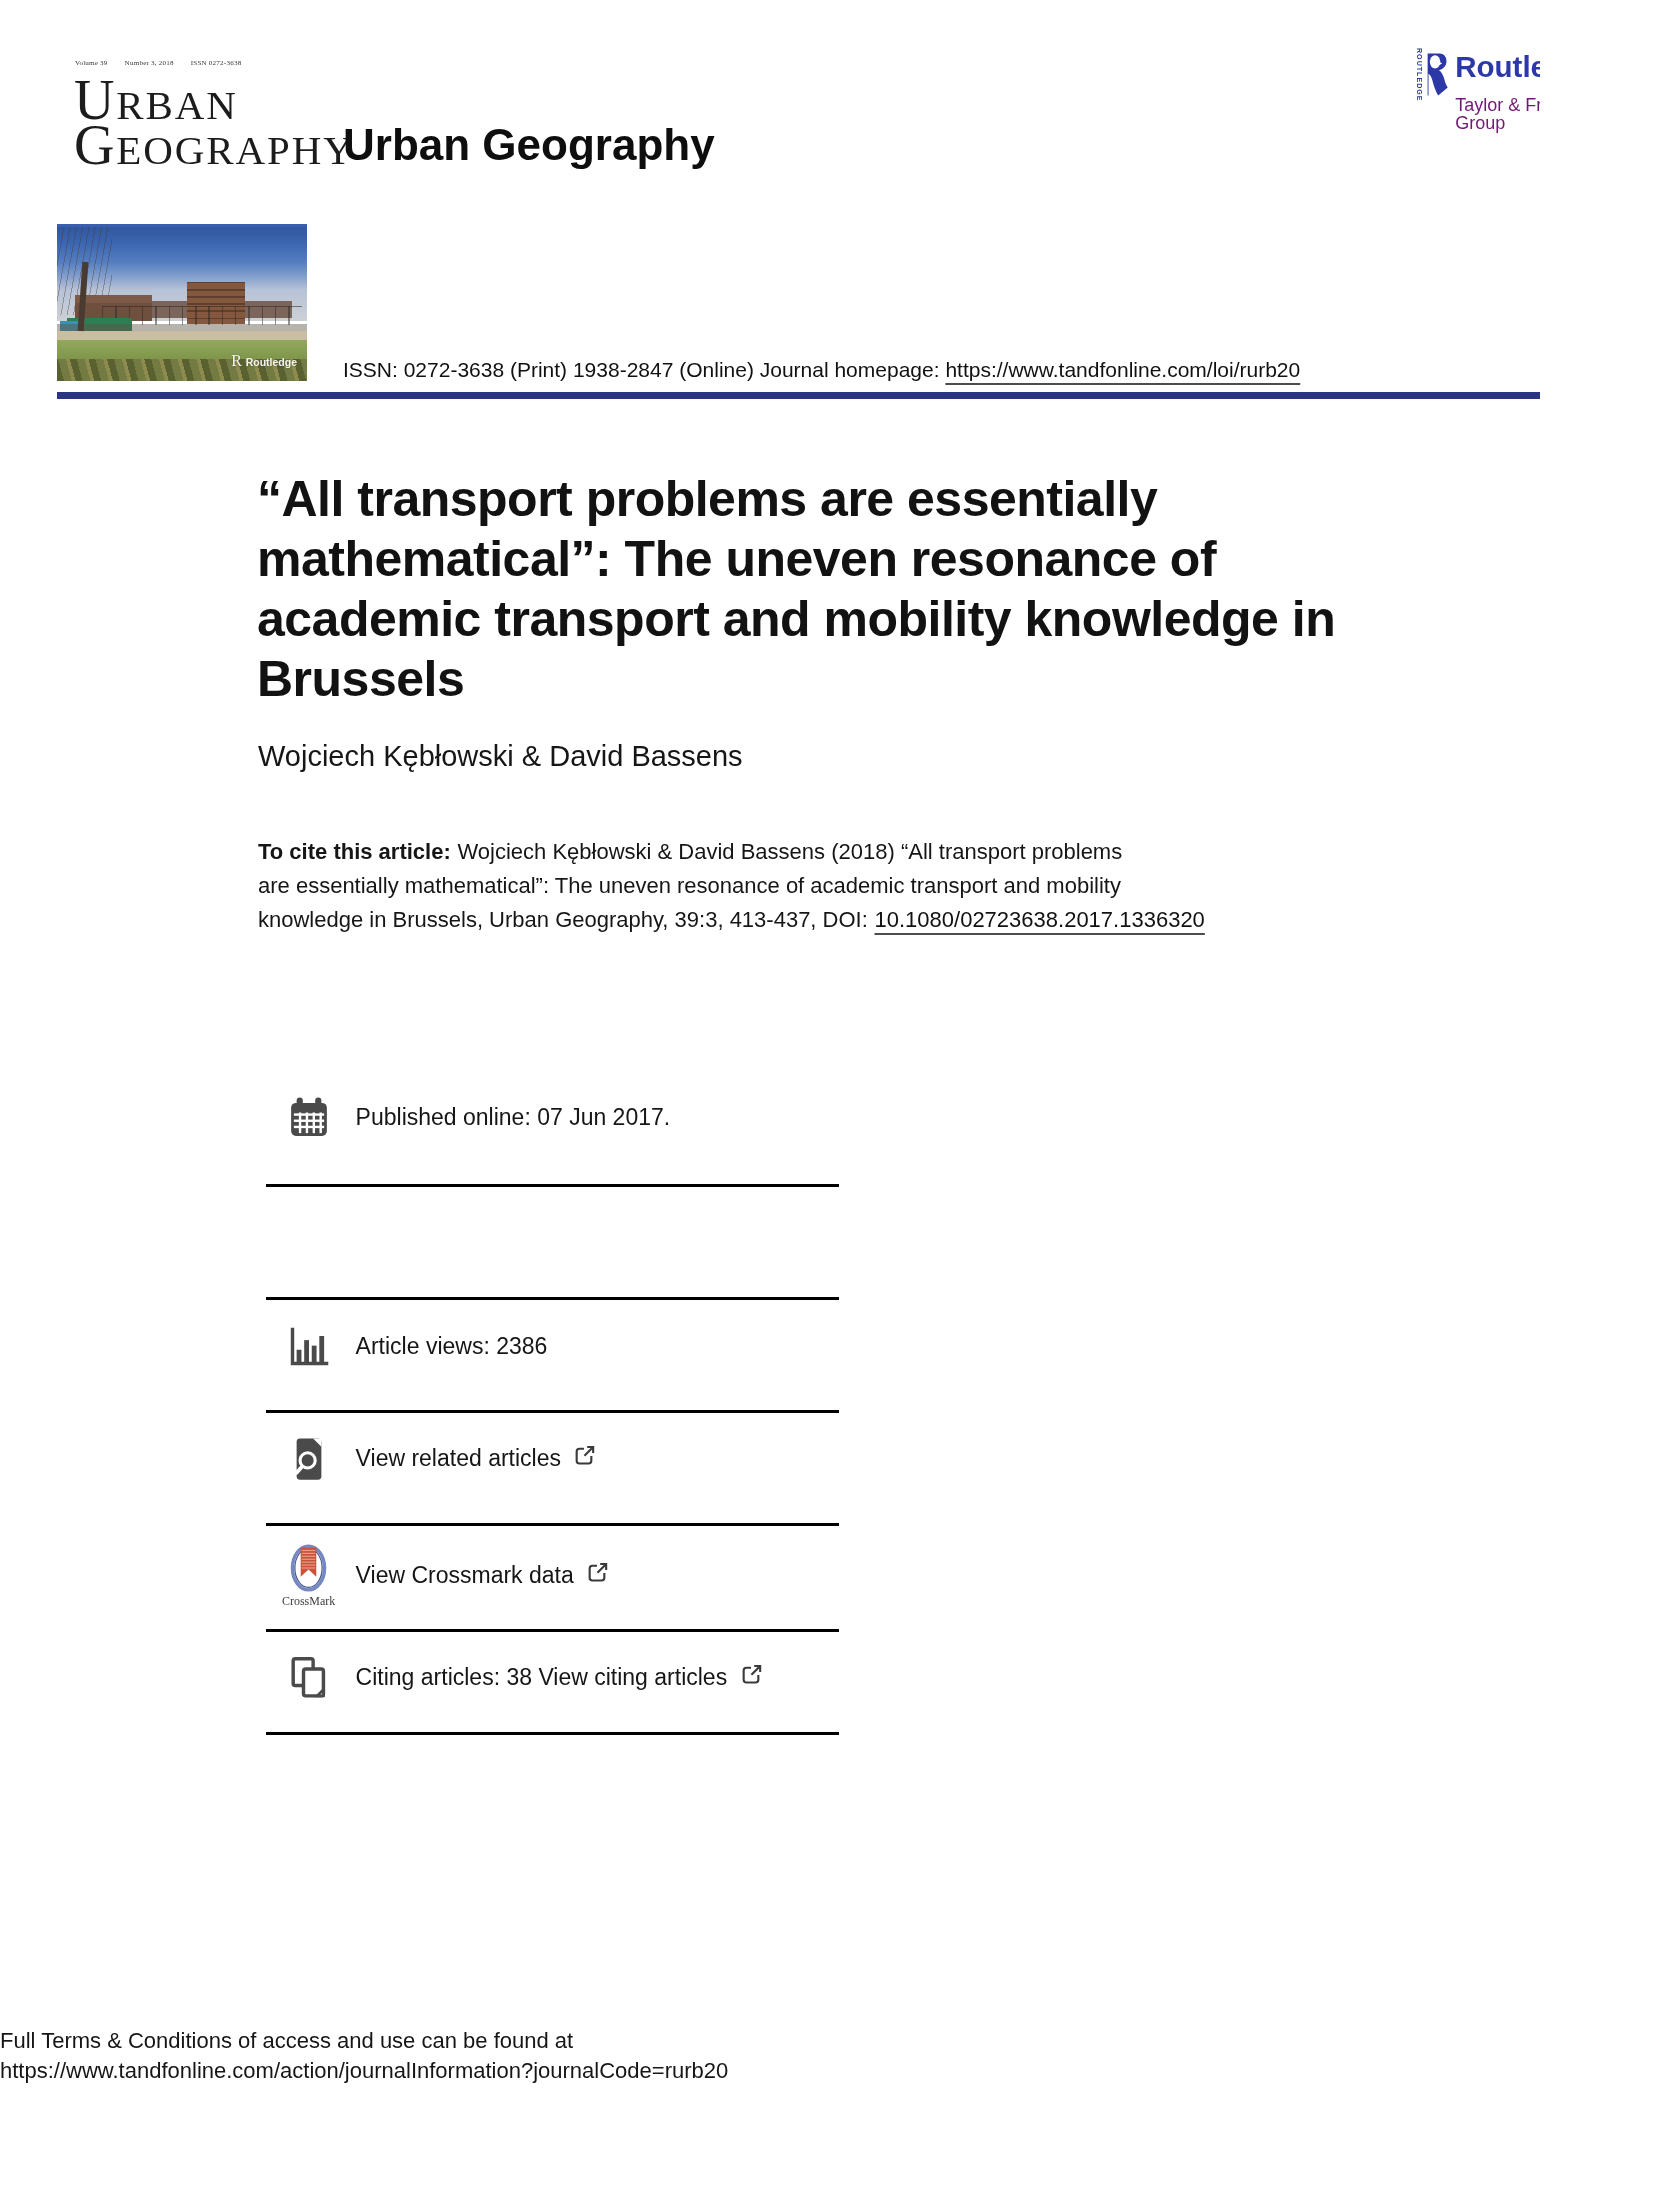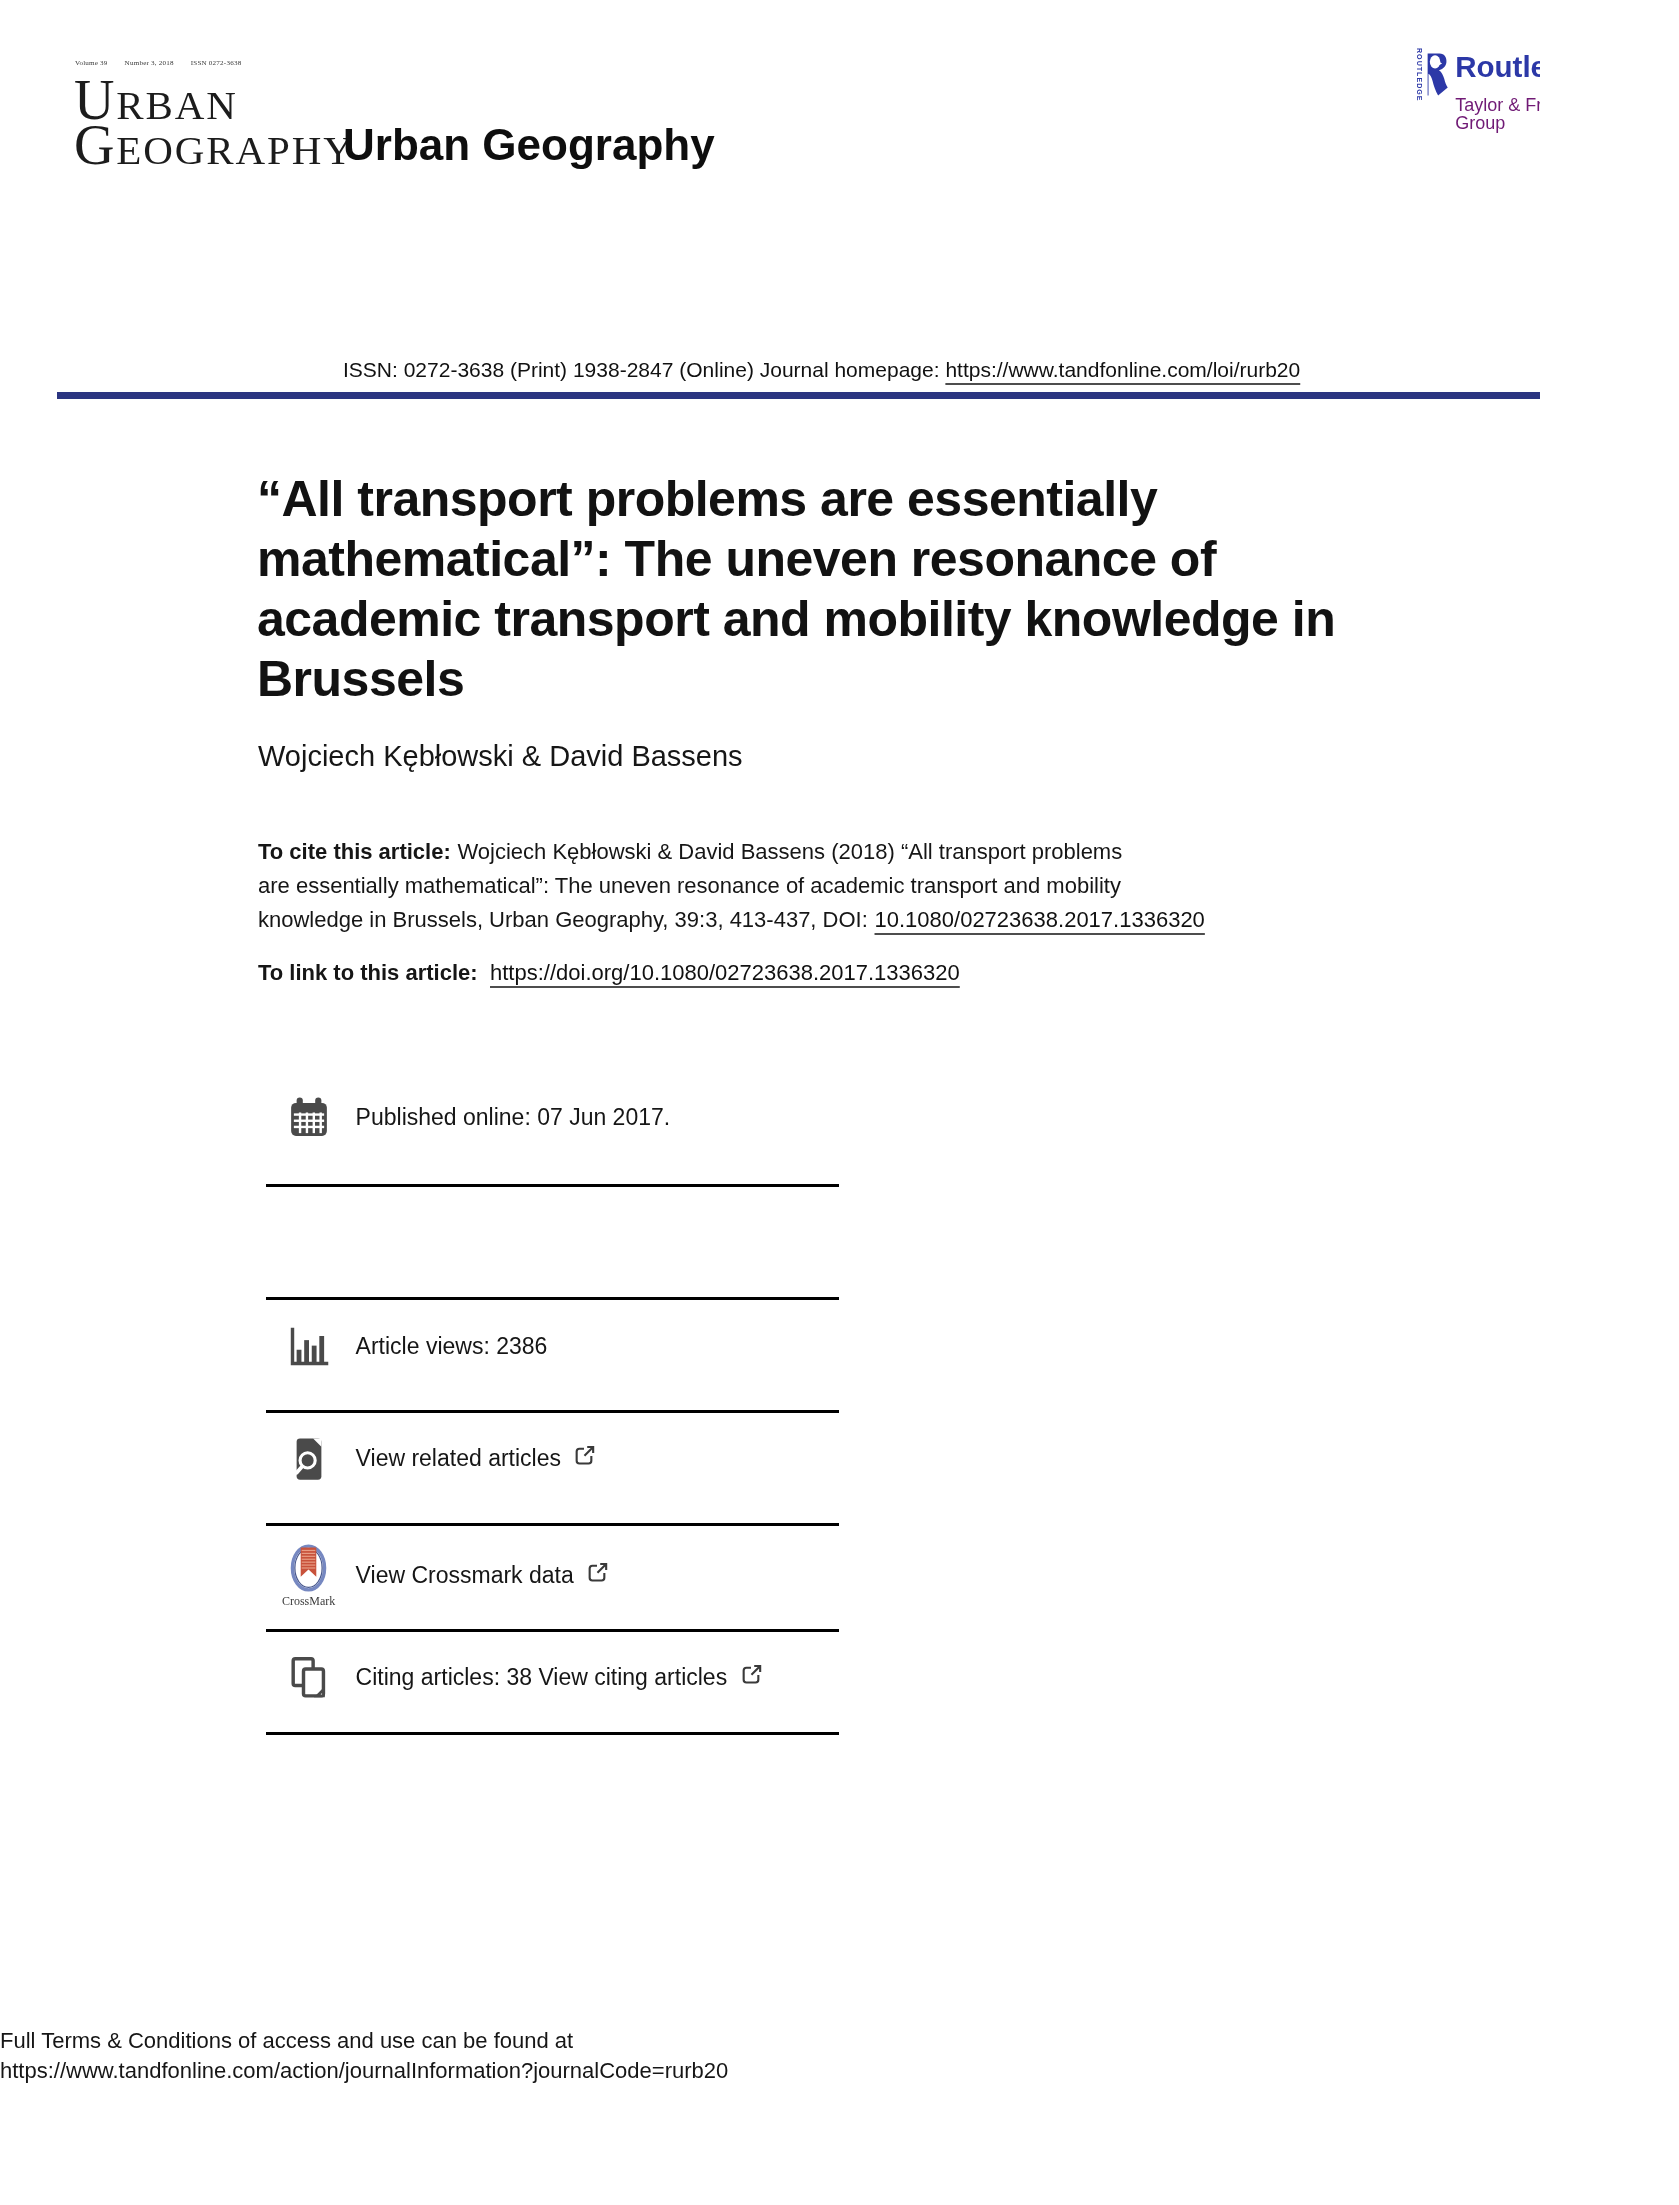--- a/index.html
+++ b/index.html
@@ -84,20 +84,37 @@
 <body>
 
 <div id="page">
 
   <div id="cover-meta">
     <span>Volume 39</span><span>Number 3, 2018</span><span>ISSN 0272-3638</span>
   </div>
   <div id="mast1" class="mast"><span class="mb">U</span><span class="ms">RBAN</span></div>
   <div id="mast2" class="mast"><span class="mb">G</span><span class="ms">EOGRAPHY</span></div>
 
+  <div id="cover-photo">
+    <div class="cp-sky"></div>
+    <div class="cp-tree"></div>
+    <div class="cp-bld-far"></div>
+    <div class="cp-bld-left"></div>
+    <div class="cp-bld-right"></div>
+    <div class="cp-trellis"></div>
+    <div class="cp-stall"></div>
+    <div class="cp-stall2"></div>
+    <div class="cp-crowd"></div>
+    <div class="cp-plaza"></div>
+    <div class="cp-grass"></div>
+    <div class="cp-bush"></div>
+    <div class="cp-trunk"></div>
+    <div class="cp-topline"></div>
+    <div class="cp-wm"><span class="wm-r">R</span><span>Routledge</span></div>
+  </div>
 
   <div id="tf-logo">
     <div id="tf-vertical">ROUTLEDGE</div>
     <svg width="28" height="55" viewBox="0 0 52 100" style="margin-left:1.9px;">
       <path fill="#2c38a7" d="M6 2 H33 C45 2 50 12 49 22 C48 32 40 38 32 40 C38 44 42 52 44 60 C46 68 48 74 52 80 L30 98 C24 88 20 76 17 64 C15 56 12 50 8 48 L8 98 H6 Z"></path>
       <ellipse cx="23" cy="21" rx="12" ry="15" fill="#ffffff"></ellipse>
       <polygon points="32,20 39,25 32,29" fill="#ffffff"></polygon>
     </svg>
     <div id="tf-lockup">
       <div id="tf-name">Routledge</div>
@@ -119,21 +136,20 @@
     <div>Brussels</div>
   </div>
   <div id="authors">Wojciech Kębłowski &amp; David Bassens</div>
 
   <div id="cite">
     <div><b>To cite this article:</b><span class="sp">Wojciech Kębłowski &amp; David Bassens (2018) “All transport problems</span></div>
     <div>are essentially mathematical”: The uneven resonance of academic transport and mobility</div>
     <div><span>knowledge in Brussels, Urban Geography, 39:3, 413-437, DOI:</span><span class="link sp">10.1080/02723638.2017.1336320</span></div>
   </div>
 
-  <div id="tolink"><b>To link to this article:</b><span class="link sp2">https://doi.org/10.1080/02723638.2017.1336320</span></div>
 
   <div class="row" style="top:1072px;align-items:center;">
     <span class="ric">
       <svg width="44" height="44" viewBox="0 0 64 64">
         <rect x="14" y="2" width="9" height="17" rx="4.5" fill="#4a4a4a"></rect>
         <rect x="41" y="2" width="9" height="17" rx="4.5" fill="#4a4a4a"></rect>
         <rect x="6" y="10" width="52" height="48" rx="7" fill="#4a4a4a"></rect>
         <g stroke="#ffffff" stroke-width="3.5">
           <line x1="10" y1="27" x2="54" y2="27"></line>
             <line x1="10" y1="36" x2="54" y2="36"></line>

